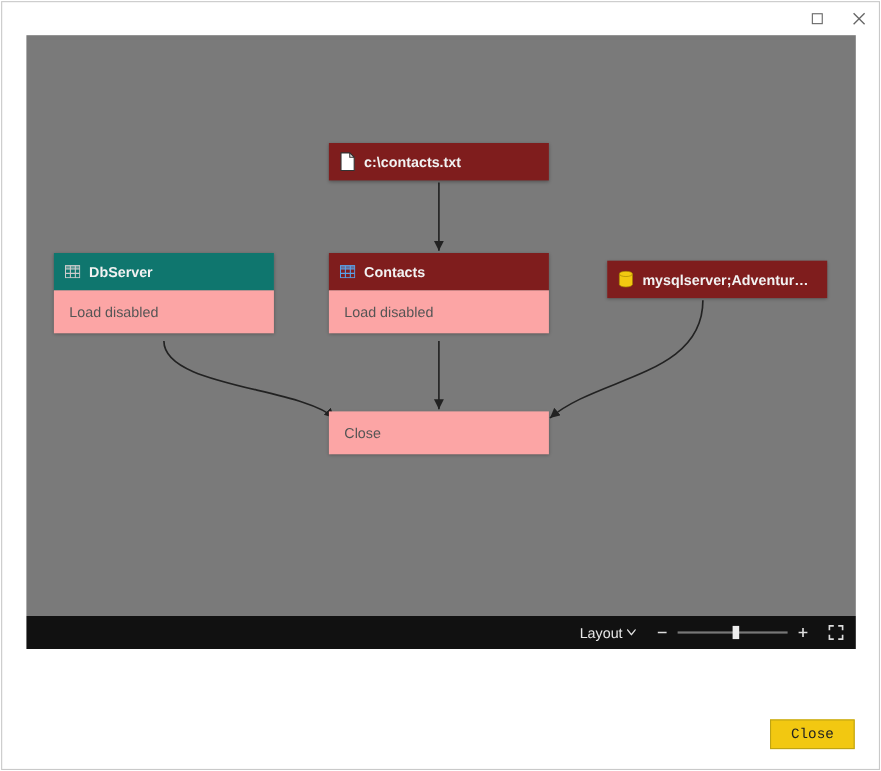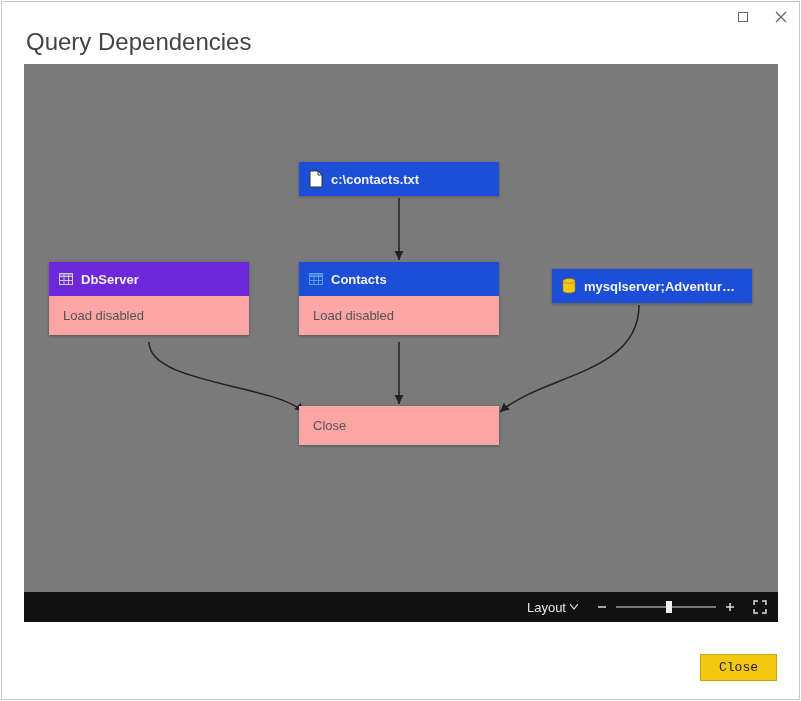--- a/index.html
+++ b/index.html
@@ -60,34 +60,34 @@
     width: 100%; height: 100%;
     pointer-events: none;
   }
   .node {
     position: absolute;
     width: 200px;
     box-shadow: 0 1px 3px rgba(0,0,0,0.3);
     cursor: move;
   }
   .node .head {
-    background: #1d4ed8;
+    background: #7f1d1d;
     color: #f2f2f2;
     display: flex;
     align-items: center;
     padding: 8px 10px;
     font-size: 13px;
     font-weight: 600;
     gap: 8px;
     min-height: 34px;
     white-space: nowrap;
     overflow: hidden;
     text-overflow: ellipsis;
   }
-  .node.dim .head { background: #6d28d9; }
+  .node.dim .head { background: #0f766e; }
   .node .head .icon { flex: 0 0 auto; display:flex; align-items:center; }
   .node .head .label { flex: 1 1 auto; overflow:hidden; text-overflow:ellipsis; }
   .node .body {
     background: #fca5a5;
     color: #555;
     font-size: 13px;
     padding: 12px 14px;
   }
   .bottombar {
     position: absolute;
@@ -159,21 +159,20 @@
       </svg>
     </div>
     <div class="tbtn" title="Close">
       <svg width="12" height="12" viewBox="0 0 12 12">
         <line x1="1" y1="1" x2="11" y2="11" stroke="#666" stroke-width="1.2"></line>
         <line x1="11" y1="1" x2="1" y2="11" stroke="#666" stroke-width="1.2"></line>
       </svg>
     </div>
   </div>
 
-  <div class="page-title">Query Dependencies</div>
 
   <div class="canvas-wrap">
     <div class="canvas">
 
       <svg class="connectors" viewBox="0 0 754 528" preserveAspectRatio="none">
         <defs>
           <marker id="arrow" markerWidth="8" markerHeight="8" refX="6" refY="3" orient="auto">
             <path d="M0,0 L6,3 L0,6 Z" fill="#222"></path>
           </marker>
         </defs>

